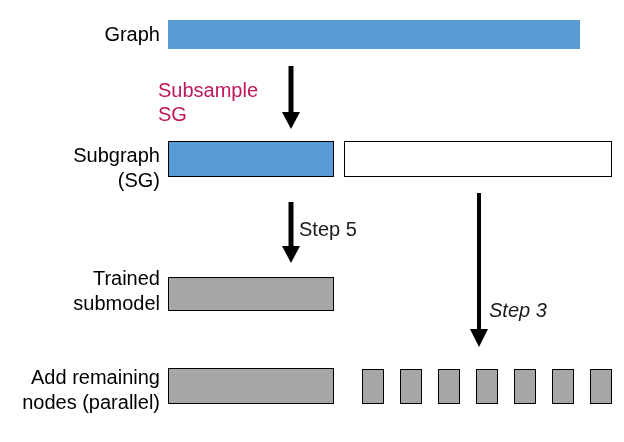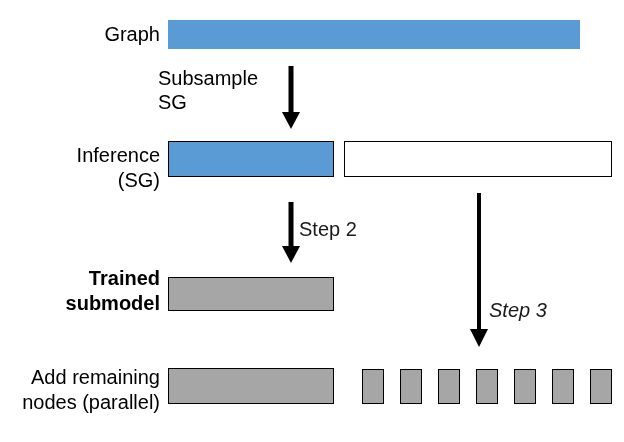--- a/index.html
+++ b/index.html
@@ -26,22 +26,23 @@
     color: #000000;
     white-space: pre-line;
   }
 
   
   .step-caption {
     position: absolute;
     text-align: left;
     font-size: 20px;
     line-height: 24px;
-    color: #000000;
+    color: #be185d;
     white-space: pre-line;
+    margin-top: 12px;
   }
 
   .step-tag {
     position: absolute;
     font-size: 20px;
     line-height: 22px;
     color: #1a1a1a;
     white-space: nowrap;
   }
 
@@ -92,43 +93,43 @@
 
   <div class="step-caption" style="left:158px; top:66px; width:130px;">Subsample
 SG</div>
 
   <svg class="arrow" style="left:278px; top:64px;" width="30" height="70" viewBox="0 0 30 70">
     <line x1="13" y1="2" x2="13" y2="52" stroke="#000000" stroke-width="5"></line>
     <polygon points="13,65 4,48 22,48" fill="#000000"></polygon>
   </svg>
 
 
-  <div class="row-label" style="left:0px; top:143px; width:160px;">Inference
+  <div class="row-label" style="left:0px; top:143px; width:160px;">Subgraph
 (SG)</div>
 
   <div class="bar bar-blue-outlined" style="left:168px; top:141px; width:166px; height:36px;"></div>
 
   <div class="bar bar-white-outlined" style="left:344px; top:141px; width:268px; height:36px;"></div>
 
 
   <svg class="arrow" style="left:278px; top:200px;" width="30" height="70" viewBox="0 0 30 70">
     <line x1="13" y1="2" x2="13" y2="50" stroke="#000000" stroke-width="5"></line>
     <polygon points="13,63 4,46 22,46" fill="#000000"></polygon>
   </svg>
 
-  <div class="step-tag" style="left:299px; top:218px;">Step 2</div>
+  <div class="step-tag" style="left:299px; top:218px;">Step 5</div>
 
   <svg class="arrow" style="left:466px; top:190px;" width="30" height="162" viewBox="0 0 30 162">
     <line x1="13" y1="3" x2="13" y2="142" stroke="#000000" stroke-width="4"></line>
     <polygon points="13,157 4,139 22,139" fill="#000000"></polygon>
   </svg>
 
   <div class="step-tag" style="left:489px; top:299px;font-style:italic;">Step 3</div>
 
-  <div class="row-label" style="left:0px; top:266px; width:160px;font-weight:bold;">Trained
+  <div class="row-label" style="left:0px; top:266px; width:160px;">Trained
 submodel</div>
 
   <div class="bar bar-gray-outlined" style="left:168px; top:277px; width:166px; height:34px;"></div>
 
   <div class="row-label" style="left:0px; top:365px; width:160px;">Add remaining
 nodes (parallel)</div>
 
   <div class="bar bar-gray-outlined" style="left:168px; top:368px; width:166px; height:36px;"></div>
 
   <div id="node-chips">

